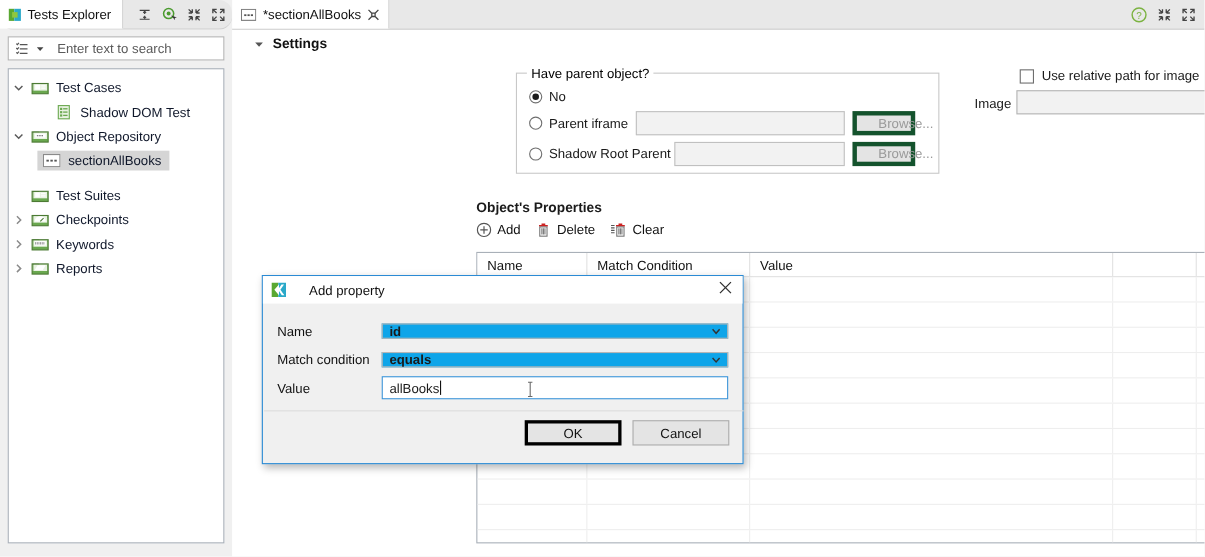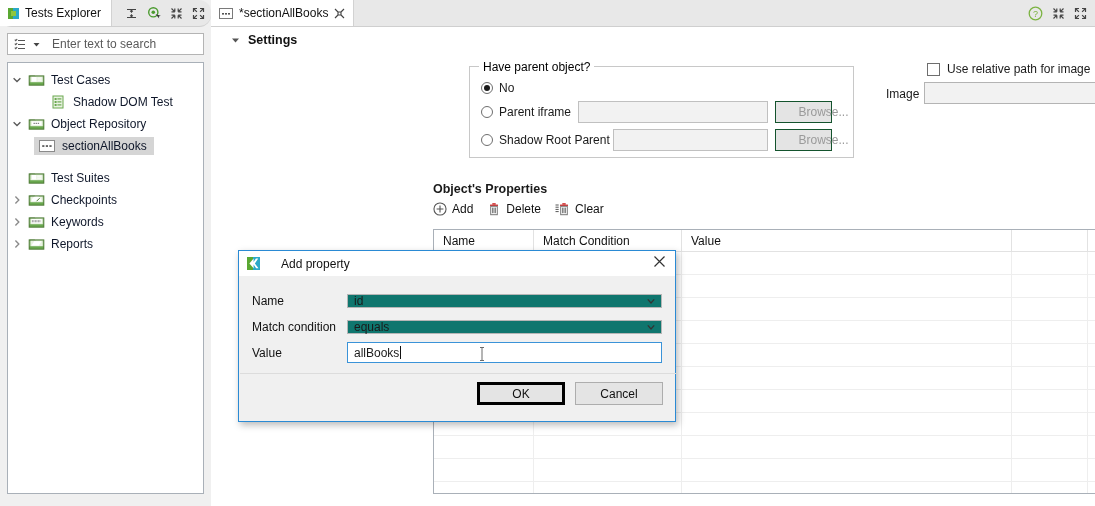--- a/index.html
+++ b/index.html
@@ -105,21 +105,21 @@
     background:#fff;box-sizing:border-box;position:relative;flex:none;
   }
   .radio.on::after{
     content:"";position:absolute;left:2px;top:2px;width:6px;height:6px;
     border-radius:50%;background:#1a1a1a;
   }
   .txt-dis{
     background:#f2f2f2;border:1px solid #c0c0c0;box-sizing:border-box;height:22px;
   }
   .btn-dis{
-    background:#e4e4e4;border:1px solid #14532d;box-sizing:border-box;height:22px;
+    background:#e4e4e4;border:4px solid #14532d;box-sizing:border-box;height:22px;
     color:#9a9a9a;font-size:12px;display:flex;align-items:center;justify-content:center;
     font-family:"Liberation Sans",sans-serif;
     padding-left:40px;
   }
   .chk{
     width:13px;height:13px;border:1px solid #6e6e6e;background:#fff;
     box-sizing:border-box;flex:none;position:relative;
   }
 
   .props-title{position:absolute;left:222px;top:182px;font-weight:bold;font-size:12.5px;}
@@ -150,22 +150,22 @@
   .dlg-title{
     height:25px;background:#fff;display:flex;align-items:center;
     padding:0 6px 0 7px;box-sizing:border-box;
   }
   .dlg-title .t{font-size:12px;color:#111;margin-left:20px;flex:1;}
   .dlg-close{font-size:15px;color:#333;line-height:1;padding:0 3px 2px 3px;cursor:default;}
   .dlg-body{padding:12px 13px 0 13px;}
   .frow{display:flex;align-items:center;height:25px;margin-bottom:1px;}
   .frow .flbl{width:95px;font-size:12px;color:#111;}
   .combo{
-    flex:1;height:14px;background:#0f766e;border:1px solid #b6b6b6;box-sizing:border-box;
-    display:flex;align-items:center;padding:0 0 0 6px;font-size:12px;position:relative;
+    flex:1;height:14px;background:#0ea5e9;border:1px solid #b6b6b6;box-sizing:border-box;
+    display:flex;align-items:center;padding:0 0 0 6px;font-size:12px;position:relative;font-weight:bold;
   }
   .combo .arrow{
     margin-left:auto;width:20px;height:19px;display:flex;align-items:center;
     justify-content:center;color:#444;font-size:9px;
   }
   .inp{
     flex:1;height:21px;background:#fff;border:1px solid #3a93d8;box-sizing:border-box;
     display:flex;align-items:center;padding:0 0 0 6px;font-size:12px;position:relative;
   }
   .caret{width:1px;height:13px;background:#111;margin-left:1px;}

